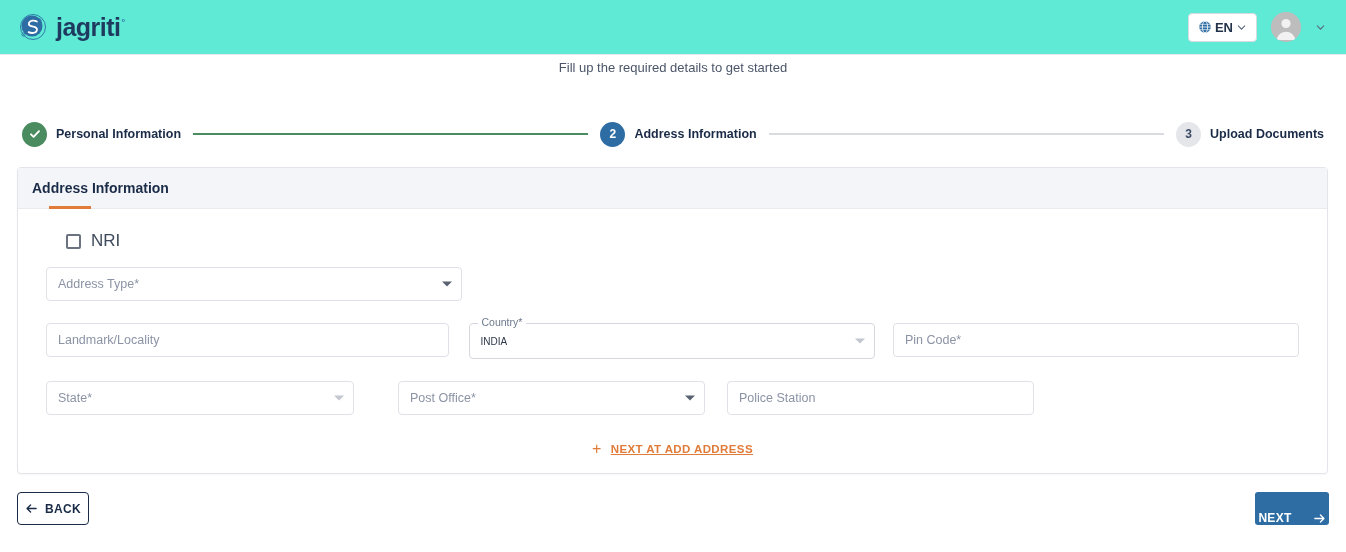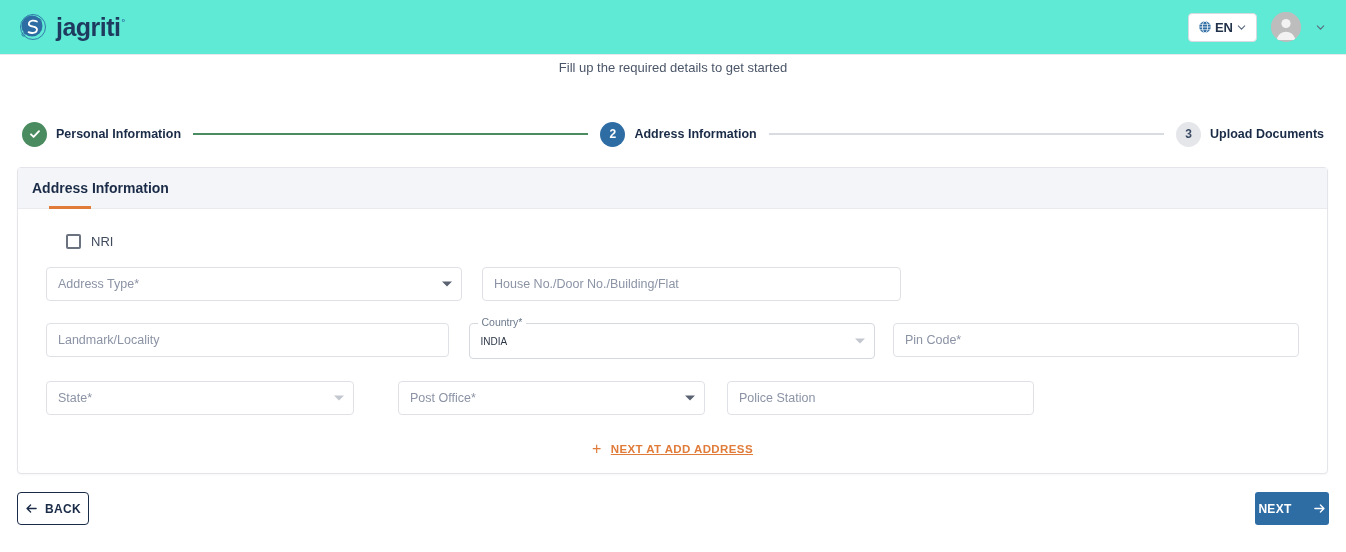--- a/index.html
+++ b/index.html
@@ -84,21 +84,21 @@
     position:absolute; bottom:-1px; left:31px; width:42px; height:3px; background:#e07b39;
   }
   .card-body { padding: 18px 28px 0 28px; }
 
   
   .nri-row { display:flex; align-items:center; gap:10px; height:28px; margin-left:20px; }
   .cb {
     width:15px; height:15px; border:2px solid #6b7280; border-radius:2px; background:#fff;
     cursor:pointer;
   }
-  .nri-label { font-size:13px; color:#3f4a5c; }
+  .nri-label { font-size:17px; color:#3f4a5c; }
 
   
   .row { display:flex; margin-top:12px; }
   .field { position:relative; }
   .ctrl {
     height:34px; border:1px solid #dfe1e6; border-radius:4px; background:#fff;
     display:flex; align-items:center; padding:8px 11px;
     font-size:12.5px; color:#8b93a5; width:100%;
   }
   .ctrl.select { padding-right:28px; }
@@ -131,21 +131,21 @@
   
   .btn-back {
     position:absolute; left:17px; top:492px; width:72px; height:33px;
     border:1px solid #1a2b47; border-radius:4px; background:#fff;
     display:flex; align-items:center; justify-content:center; gap:7px;
     font-size:12px; font-weight:700; color:#1a2b47; cursor:pointer; letter-spacing:0.3px;
   }
   .btn-next {
     position:absolute; left:1255px; top:492px; width:74px; height:33px;
     border:none; border-radius:3px; background:#2e6da4;
-    display:flex; align-items:center; justify-content:center; gap:21px;
+    display:flex; align-items:flex-end; justify-content:center; gap:21px;
     font-size:12px; font-weight:700; color:#fff; cursor:pointer; letter-spacing:0.3px;
   }
   .arrow-svg { width:13px; height:13px; display:block; }
 </style>
 </head>
 <body>
 
 <div class="page">
 
   <div class="header">
@@ -237,25 +237,20 @@
       </div>
 
       <div class="row">
         <div class="field" style="width:416px;">
           <div class="ctrl select">
             <span class="ph">Address Type*</span>
           </div>
           <span class="caret strong"></span>
         </div>
         <div style="width:20px;"></div>
-        <div class="field" style="width:419px;">
-          <div class="ctrl">
-            <span class="ph">House No./Door No./Building/Flat</span>
-          </div>
-        </div>
         <div style="width:19px;"></div>
       </div>
 
       <div class="row" style="margin-top:22px;">
         <div class="field" style="width:416px;">
           <div class="ctrl">
             <span class="ph">Landmark/Locality</span>
           </div>
         </div>
         <div style="width:20px;"></div>

